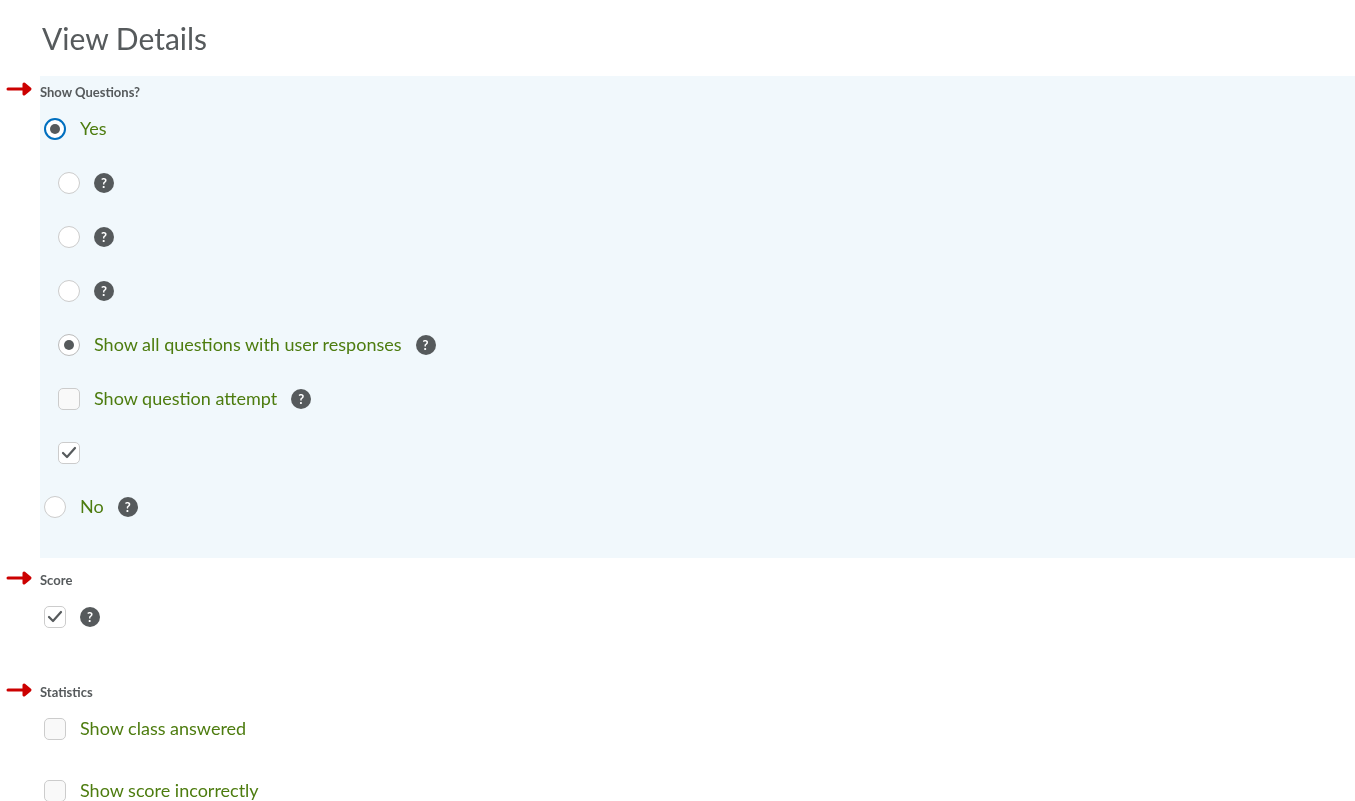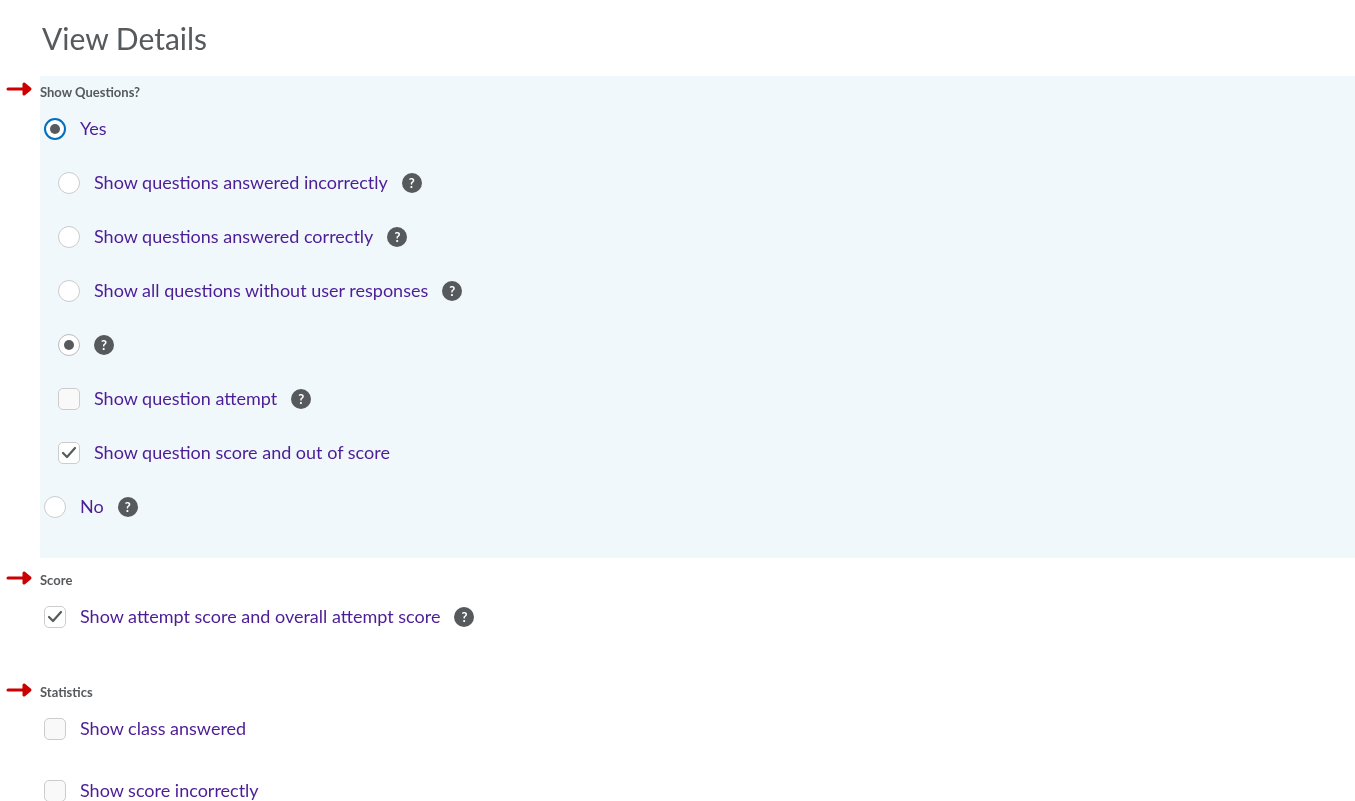--- a/index.html
+++ b/index.html
@@ -109,21 +109,21 @@
     .checkbox.checked svg {
       display: block;
     }
     .checkbox svg {
       display: none;
       width: 16px;
       height: 16px;
     }
     .option-label {
       font-size: 18px;
-      color: #4c1d95;
+      color: #4d7c0f;
       line-height: 1.2;
     }
     .help-icon {
       width: 20px;
       height: 20px;
       border-radius: 50%;
       background: #565a5c;
       color: #ffffff;
       display: inline-flex;
       align-items: center;
@@ -157,58 +157,55 @@
 
     <div class="option-row">
       <span class="radio selected">
           <span class="radio-dot"></span>
         </span>
       <span class="option-label">Yes</span>
     </div>
 
     <div class="option-row sub">
       <span class="radio"></span>
-      <span class="option-label">Show questions answered incorrectly</span>
-      <span class="help-icon">?</span>
-    </div>
-
-    <div class="option-row sub">
-      <span class="radio"></span>
-      <span class="option-label">Show questions answered correctly</span>
-      <span class="help-icon">?</span>
-    </div>
-
-    <div class="option-row sub">
-      <span class="radio"></span>
-      <span class="option-label">Show all questions without user responses</span>
+      <span class="help-icon">?</span>
+    </div>
+
+    <div class="option-row sub">
+      <span class="radio"></span>
+      <span class="help-icon">?</span>
+    </div>
+
+    <div class="option-row sub">
+      <span class="radio"></span>
       <span class="help-icon">?</span>
     </div>
 
     <div class="option-row sub">
       <span class="radio small-selected">
           <span class="radio-dot"></span>
         </span>
+      <span class="option-label">Show all questions with user responses</span>
       <span class="help-icon">?</span>
     </div>
 
     <div class="option-row sub">
       <span class="checkbox light">
         
       </span>
       <span class="option-label">Show question attempt</span>
       <span class="help-icon">?</span>
     </div>
 
     <div class="option-row sub">
       <span class="checkbox checked">
         <svg viewBox="0 0 16 16">
             <path d="M2 8 L6 12 L14 3" stroke="#565a5c" stroke-width="2.2" fill="none" stroke-linecap="round" stroke-linejoin="round"></path>
           </svg>
       </span>
-      <span class="option-label">Show question score and out of score</span>
     </div>
 
     <div class="option-row">
       <span class="radio"></span>
       <span class="option-label">No</span>
       <span class="help-icon">?</span>
     </div>
   </div>
 
   <div class="section-panel" style="padding-top:14px;">
@@ -218,21 +215,20 @@
         </svg>
     </span>
     <span class="section-label">Score</span>
 
     <div class="option-row" style="margin-bottom:0;">
       <span class="checkbox checked">
         <svg viewBox="0 0 16 16">
             <path d="M2 8 L6 12 L14 3" stroke="#565a5c" stroke-width="2.2" fill="none" stroke-linecap="round" stroke-linejoin="round"></path>
           </svg>
       </span>
-      <span class="option-label">Show attempt score and overall attempt score</span>
       <span class="help-icon">?</span>
     </div>
   </div>
 
   <div class="section-panel" style="padding-top:26px;">
     <span class="arrow-callout" style="top:24px;">
       <svg viewBox="0 0 34 16">
           <path d="M2 8 L22 8 M18 3 L24 8 L18 13 Z" stroke="#cc0000" stroke-width="3" fill="#cc0000" stroke-linecap="round" stroke-linejoin="round"></path>
         </svg>
     </span>

